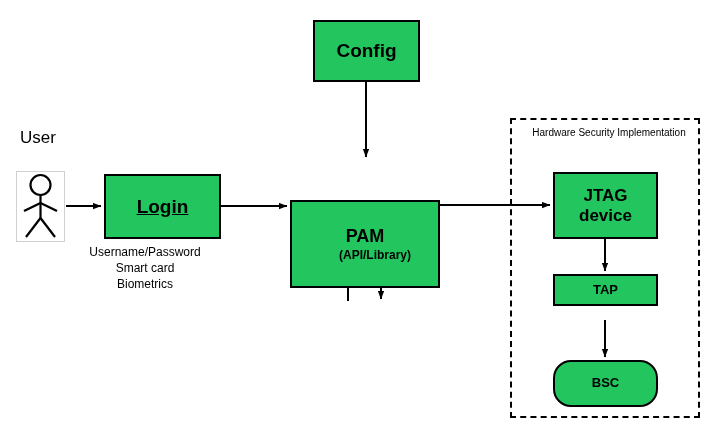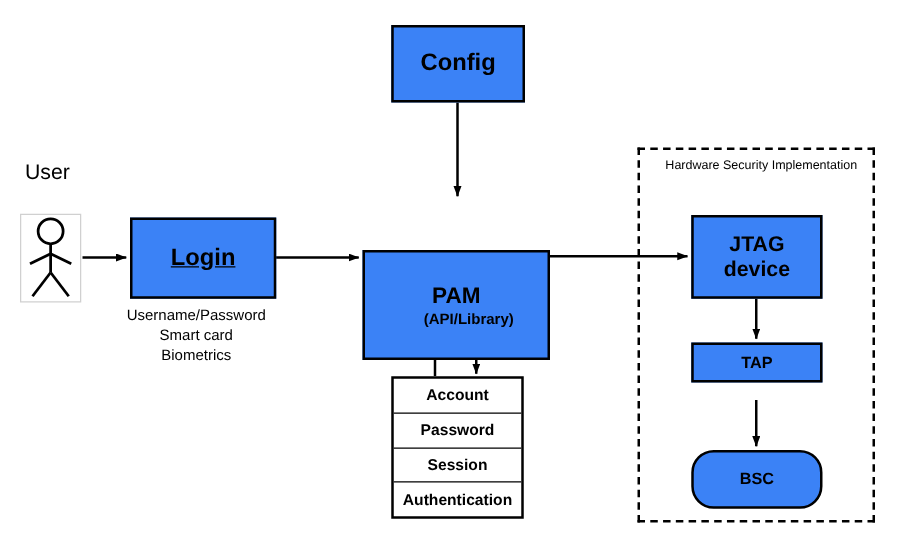--- a/index.html
+++ b/index.html
@@ -12,21 +12,21 @@
     width: 718px;
     height: 445px;
     background: #ffffff;
     font-family: "Liberation Sans", sans-serif;
     overflow: hidden;
   }
 
   
   .box {
     position: absolute;
-    background: #3b82f6;
+    background: #22c55e;
     border: 2px solid #000000;
     box-sizing: border-box;
     display: flex;
     flex-direction: column;
     align-items: center;
     justify-content: center;
     text-align: center;
     color: #000000;
   }
   .box .title {
@@ -116,21 +116,21 @@
     width: 49px; height: 71px;
     border: 1px solid #d0d0d0;
     background: #ffffff;
     box-sizing: border-box;
   }
   #user-figure-frame svg { display: block; }
 
   
   #login-caption {
     position: absolute;
-    left: 88px; top: 244px;
+    left: 76px; top: 244px;
     width: 138px;
     text-align: center;
     font-size: 12px;
     line-height: 16px;
     color: #000000;
   }
 
   
   #connectors {
     position: absolute;
@@ -211,34 +211,20 @@
 
   <div id="config-box" class="box">
     <span class="title">Config</span>
   </div>
 
   <div id="pam-box" class="box">
     <span class="title">PAM</span>
     <span class="sub">(API/Library)</span>
   </div>
 
-  <div id="module-stack">
-    <div class="module-row">
-      <span>Account</span>
-    </div>
-    <div class="module-row">
-      <span>Password</span>
-    </div>
-    <div class="module-row">
-      <span>Session</span>
-    </div>
-    <div class="module-row">
-      <span>Authentication</span>
-    </div>
-  </div>
 
   <div id="hw-group"></div>
   <div id="hw-group-label">Hardware Security Implementation</div>
 
   <div id="jtag-box" class="box">
     <span class="title">JTAG</span>
     <span class="title">device</span>
   </div>
 
   <div id="tap-box" class="box">

